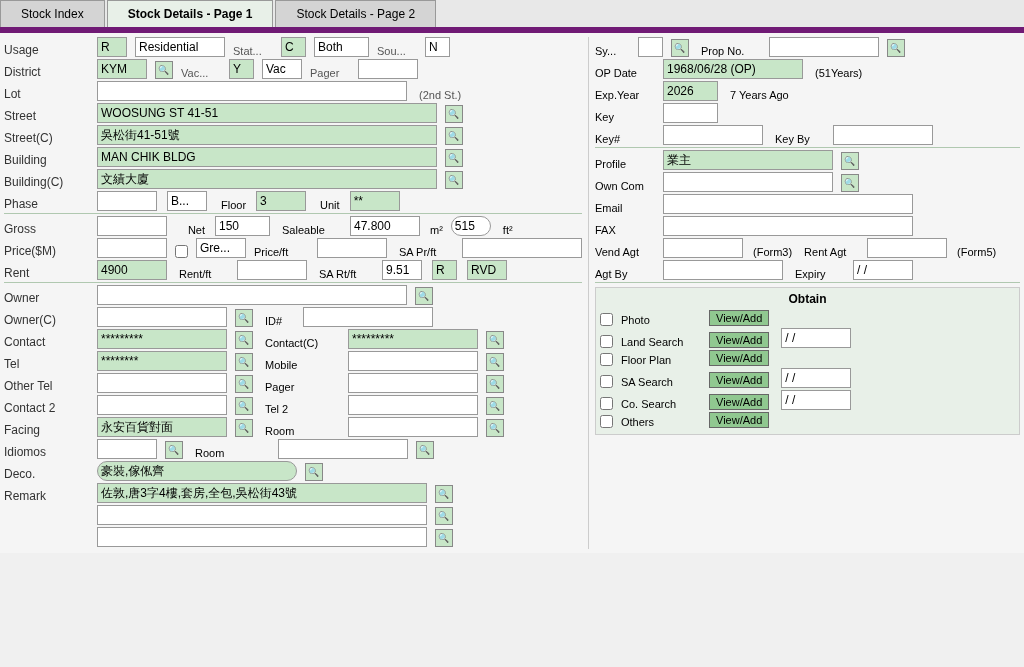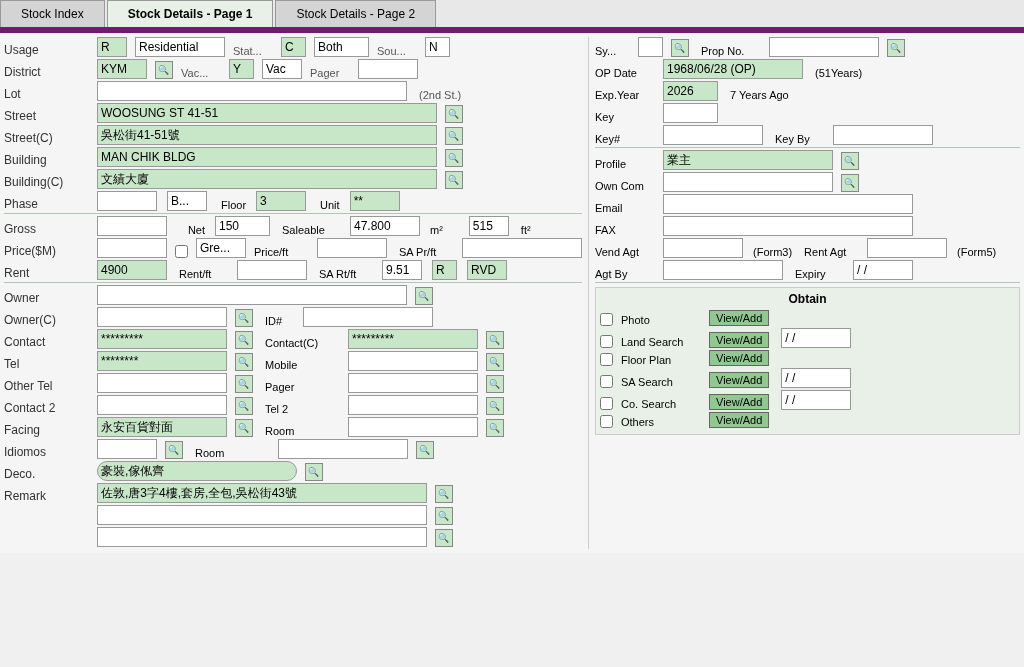--- a/index.html
+++ b/index.html
@@ -190,21 +190,21 @@
       <div class="sep"></div>
 
       <div class="full-row">
         <span class="label">Gross</span>
         <input type="text" style="width: 70px;" value="">
         <span style="width:30px;font-size:11px;text-align:right">Net</span>
         <input type="text" style="width: 55px; margin-left: 2px;" value="150">
         <span style="width:60px;font-size:11px;margin-left:4px">Saleable</span>
         <input type="text" style="width: 70px;" value="47.800">
         <span style="font-size:11px;margin-left:2px">m²</span>
-        <input type="text" style="width: 40px; margin-left: 18px;" value="515">
+        <input type="text" style="width: 40px; margin-left: 0; border-radius: 10px;" value="515">
         <span style="font-size:11px;margin-left:4px">ft²</span>
       </div>
 
       <div class="full-row">
         <span class="label">Price($M)</span>
         <input type="text" style="width: 70px;" value="">
         <input type="checkbox" style="">
         <input type="text" style="width: 50px;" value="Gre...">
         <span style="width:55px;font-size:11px;">Price/ft</span>
         <input type="text" style="width: 70px;" value="">

